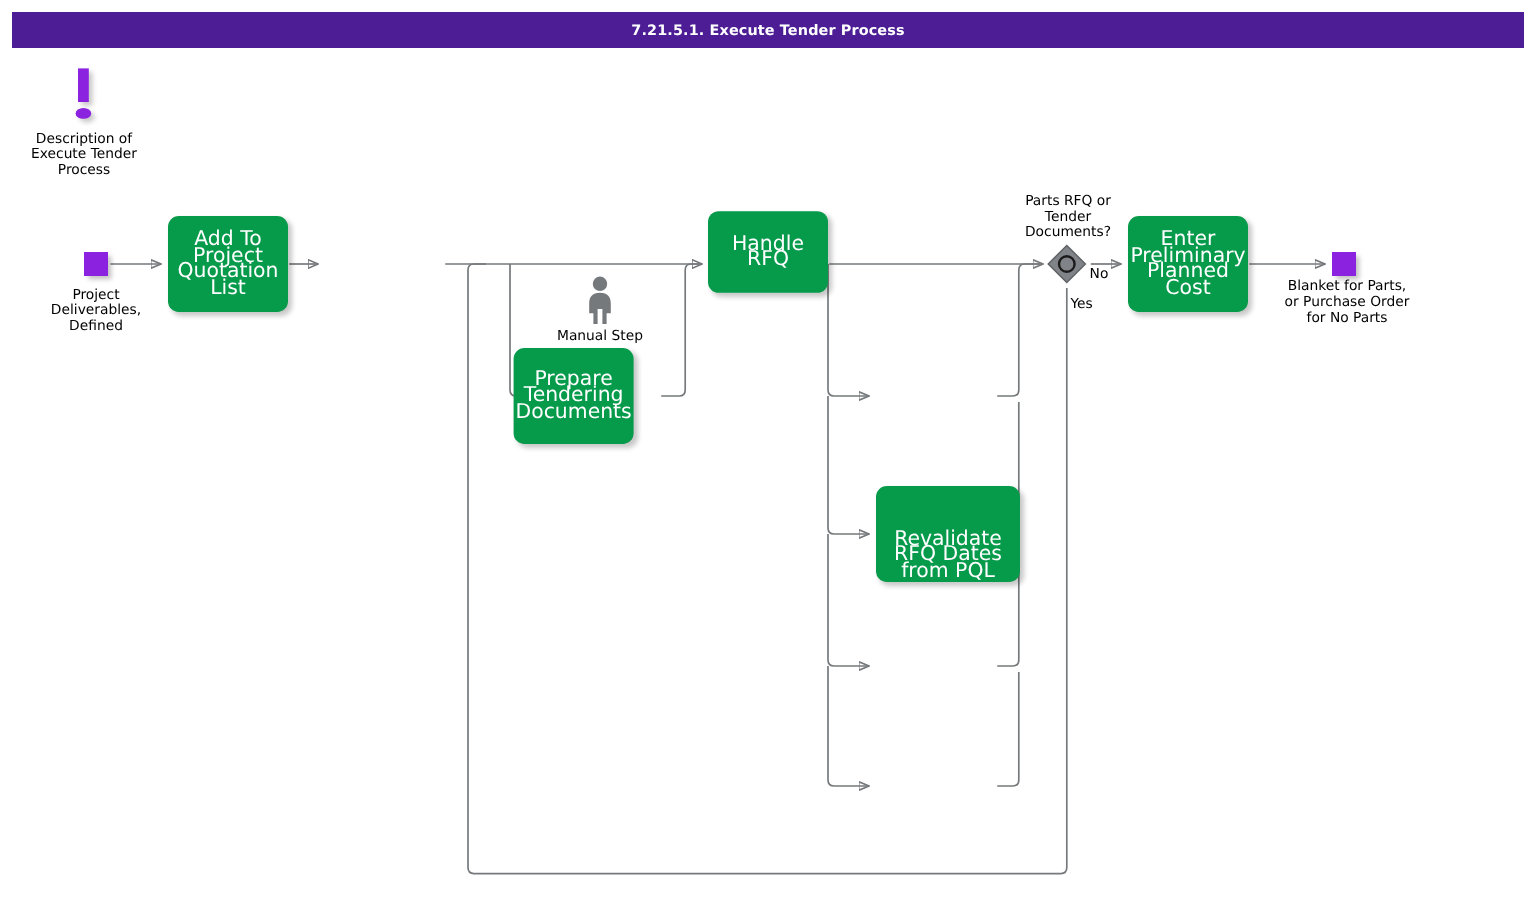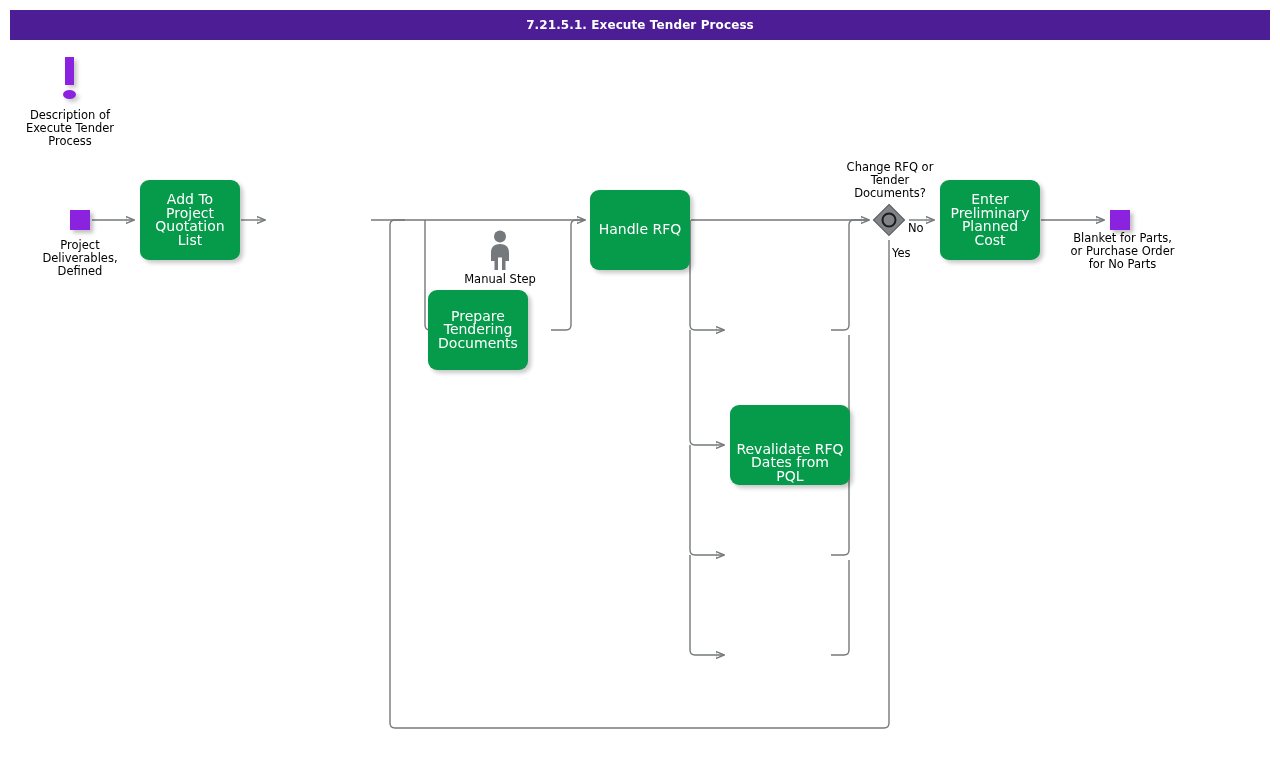--- a/index.html
+++ b/index.html
@@ -54,21 +54,21 @@
     stroke-width: 1.4;
   }
 
   
   .node {
     position: absolute;
     box-sizing: border-box;
     border-radius: 9px;
     background: #069A4B;
     color: #ffffff;
-    font-size: 14px;
+    font-size: 17px;
     line-height: 13.5px;
     text-align: center;
     display: flex;
     align-items: center;
     justify-content: center;
     padding: 2px 6px;
     box-shadow: 3px 3px 4px rgba(0,0,0,0.22);
   }
 
   
@@ -207,39 +207,39 @@
              L13,27.5 L13,40 L9.5,40 L9.5,31 L6,31 L6,23 C6,17.5 8.5,14 15,14 Z" fill="#76797C"></path>
   </svg>
   <div class="caption" style="left:440px; top:273px; width:120px;">Manual Step</div>
 
   <div class="node" style="left:428px; top:290px; width:100px; height:80px;">
     <span>Prepare
 Tendering
 Documents</span>
   </div>
 
-  <div class="node" style="left:590px; top:190px; width:100px; height:80px;">
+  <div class="node" style="left:590px; top:176px; width:100px; height:68px;">
     <span>Handle RFQ</span>
   </div>
 
 
   <div class="node" style="left:730px; top:405px; width:120px; height:80px;align-items:flex-end;">
     <span>Revalidate RFQ
 Dates from PQL</span>
   </div>
 
 
 
   <div class="node" style="left:940px; top:180px; width:100px; height:80px;">
     <span>Enter
 Preliminary
 Planned Cost</span>
   </div>
 
-  <div class="caption" style="left:829px; top:161px; width:122px;">Change RFQ or
+  <div class="caption" style="left:829px; top:161px; width:122px;">Parts RFQ or
 Tender
 Documents?</div>
 
   <svg class="diamond" style="left:871px; top:202px;" viewBox="0 0 36 36">
     <g>
       <path d="M18,2.5 L33.5,18 L18,33.5 L2.5,18 Z" fill="#808488" stroke="#5E6265" stroke-width="1.2" style="filter:none"></path>
       <circle cx="18" cy="18" r="6.5" fill="#808488" stroke="#1B1B1B" stroke-width="2"></circle>
     </g>
   </svg>
 

